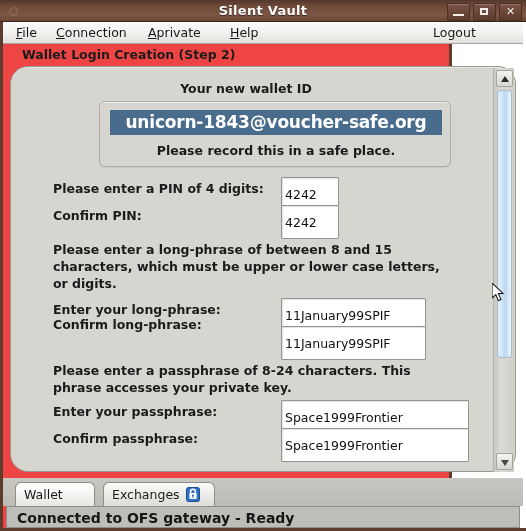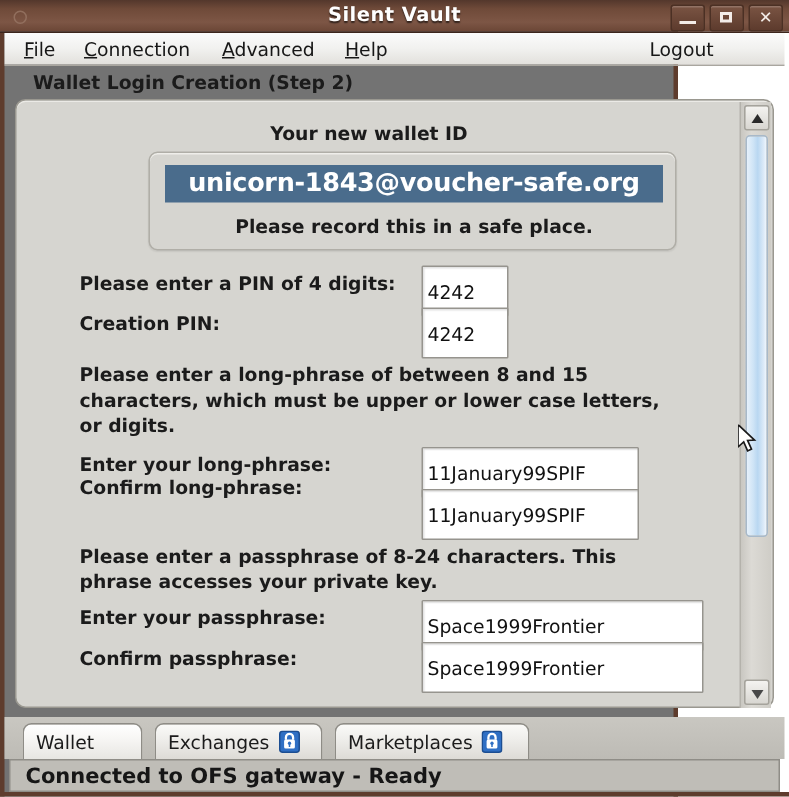--- a/index.html
+++ b/index.html
@@ -9,21 +9,21 @@
   body {
     width: 526px; height: 531px;
     font-family: "DejaVu Sans", sans-serif;
     overflow: hidden;
   }
   .window {
     position: absolute;
     left: 0; top: 0;
     width: 452px; height: 531px;
     box-sizing: border-box;
-    background: #737373;
+    background: #ef4444;
   }
   
   .titlebar {
     position: absolute;
     left: 0; top: 0;
     width: 526px; height: 22px;
     background: linear-gradient(to bottom, #53372c 0%, #6f4a39 28%, #7d5645 70%, #6b4636 100%);
     border-bottom: 1px solid #3c251c;
     box-sizing: border-box;
   }
@@ -132,21 +132,21 @@
     font-weight: bold;
     color: #1b1b1b;
   }
   
   .panel {
     position: absolute;
     left: 10px; top: 66px;
     width: 506px; height: 406px;
     background: #d6d5d0;
     border: 1px solid #9a9890;
-    border-radius: 7px;
+    border-radius: 18px;
     box-sizing: border-box;
     box-shadow: inset 0 1px 0 #ebeae6;
   }
   .panel-inner {
     position: absolute;
     left: 0; top: 0;
     width: 484px; height: 404px;
     overflow: hidden;
   }
   
@@ -342,40 +342,40 @@
     </div>
   </div>
 
   <div class="frame-left"></div>
   <div class="frame-right"></div>
   <div class="frame-bottom"></div>
 
   <div class="menubar">
     <div class="menu-item" style="left:8px;"><u>F</u><span>ile</span></div>
     <div class="menu-item" style="left:48px;"><u>C</u><span>onnection</span></div>
-    <div class="menu-item" style="left:140px;"><u>A</u><span>dvanced</span></div>
+    <div class="menu-item" style="left:140px;"><u>A</u><span>private</span></div>
     <div class="menu-item" style="left:222px;"><u>H</u><span>elp</span></div>
     <div class="menu-item" style="left:425px;">Logout</div>
   </div>
 
   <div class="page-heading">Wallet Login Creation (Step 2)</div>
 
   <div class="panel">
     <div class="panel-inner">
 
       <div class="wallet-id-title">Your new wallet ID</div>
       <div class="wallet-id-box">
         <div class="wallet-id-value">unicorn-1843@voucher-safe.org</div>
         <div class="wallet-id-note">Please record this in a safe place.</div>
       </div>
 
       <div class="label" style="left:42px; top:114px;">Please enter a PIN of 4 digits:</div>
       <input class="field" style="left: 270px; top: 110px; width: 58px; height: 21px;" value="4242">
 
-      <div class="label" style="left:42px; top:141px;">Creation PIN:</div>
+      <div class="label" style="left:42px; top:141px;">Confirm PIN:</div>
       <input class="field" style="left: 270px; top: 138px; width: 58px; height: 21px;" value="4242">
 
       <div class="para" style="left:42px; top:174px; width:400px;">Please enter a long-phrase of between 8 and 15 characters, which must be upper or lower case letters, or digits.</div>
 
       <div class="label" style="left:42px; top:235px;">Enter your long-phrase:</div>
       <input class="field" style="left: 270px; top: 231px; width: 145px; height: 21px;" value="11January99SPIF">
 
       <div class="label" style="left:42px; top:250px;">Confirm long-phrase:</div>
       <input class="field" style="left: 270px; top: 259px; width: 145px; height: 21px;" value="11January99SPIF">
 
@@ -421,31 +421,19 @@
         <svg width="14" height="15" viewBox="0 0 14 15">
           <rect x="0.5" y="0.5" width="13" height="14" rx="2" fill="#2f6fc4" stroke="#1c4e92"></rect>
           <path d="M4.6 6.2 V4.6 a2.4 2.4 0 0 1 4.8 0 V6.2" fill="none" stroke="#ffffff" stroke-width="1.5"></path>
           <rect x="3.4" y="6" width="7.2" height="6" rx="1" fill="#ffffff"></rect>
           <circle cx="7" cy="8.5" r="1.1" fill="#2f6fc4"></circle>
           <rect x="6.5" y="8.6" width="1" height="2.4" fill="#2f6fc4"></rect>
         </svg>
       </span>
     </div>
 
-    <div class="tab" style="left:220px; width:130px;">
-      <span class="tab-label">Marketplaces</span>
-      <span class="icon-lock">
-        <svg width="14" height="15" viewBox="0 0 14 15">
-          <rect x="0.5" y="0.5" width="13" height="14" rx="2" fill="#2f6fc4" stroke="#1c4e92"></rect>
-          <path d="M4.6 6.2 V4.6 a2.4 2.4 0 0 1 4.8 0 V6.2" fill="none" stroke="#ffffff" stroke-width="1.5"></path>
-          <rect x="3.4" y="6" width="7.2" height="6" rx="1" fill="#ffffff"></rect>
-          <circle cx="7" cy="8.5" r="1.1" fill="#2f6fc4"></circle>
-          <rect x="6.5" y="8.6" width="1" height="2.4" fill="#2f6fc4"></rect>
-        </svg>
-      </span>
-    </div>
   </div>
 
   <div class="statusbar">
     <div class="status-text">Connected to OFS gateway - Ready</div>
   </div>
 
 </div>
 
 </body></html>

